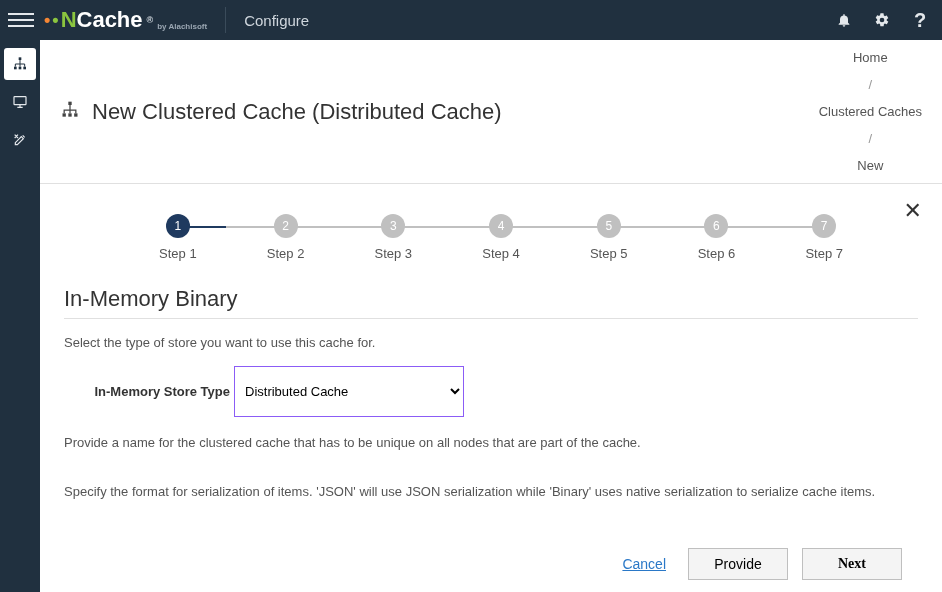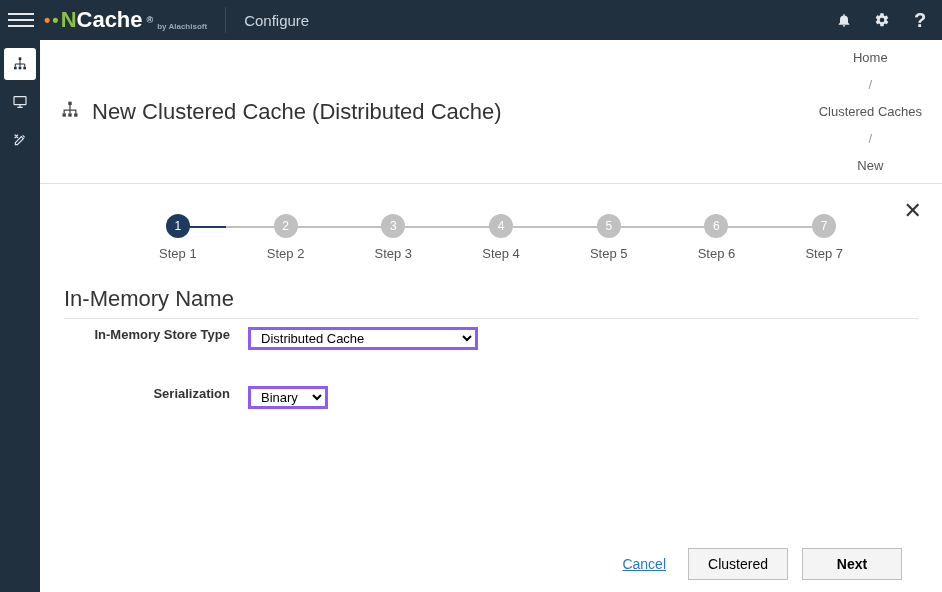--- a/index.html
+++ b/index.html
@@ -156,33 +156,33 @@
     border-bottom:1px solid var(--border-light);
     padding-bottom:6px;
   }
 
   .hint {
     font-size:13px; color:var(--text-muted);
     margin:16px 0 16px 0;
   }
 
   .form-row {
-    display:flex; gap:14px;
+    display:flex; align-items:center; 
     margin:8px 0 18px 0;
   }
   .form-row label {
     width:170px;
     text-align:right;
     font-size:13px; font-weight:600; color:#333;
     padding-right:4px;
   }
   .form-row select, .form-row input[type=text] {
     font-size:13px;
-    padding:0 6px;
-    border:3px solid #8b5cf6;
+    padding:16px 6px;
+    border:1px solid #8b5cf6;
     background:#fff;
   }
   .form-row select.wide { width:230px; }
   .form-row input.wide { width:200px; }
   .form-row select.narrow { width:80px; }
 
   
   .footer {
     position:absolute;
     left:var(--sidebar-w); right:0; bottom:12px;
@@ -197,21 +197,21 @@
     cursor:pointer;
     margin-right:8px;
   }
   .footer button {
     min-width:100px; height:32px;
     background:var(--btn-bg);
     border:1px solid var(--btn-border);
     font-size:14px;
     cursor:pointer;
   }
-  .footer button.primary { font-weight:600; }
+  .footer button.primary { font-weight:600;font-family:Liberation Serif, serif; }
 
   
   svg.icon { width:16px; height:16px; }
   svg.icon-lg { width:20px; height:20px; }
 </style>
 </head>
 <body>
 
 <div class="topbar">
   <div class="hamburger-btn">
@@ -321,38 +321,35 @@
         <div class="circle">6</div>
         <div class="bar"></div>
         <div class="lbl">Step 6</div>
       </div>
       <div class="wstep">
         <div class="circle">7</div>
         <div class="lbl">Step 7</div>
       </div>
     </div>
 
-    <h2 class="section-title">In-Memory Name</h2>
-
+    <h2 class="section-title">In-Memory Binary</h2>
+
+    <p class="hint">Select the type of store you want to use this cache for.</p>
     <div class="form-row">
       <label>In-Memory Store Type</label>
       <select class="wide">
         <option>Distributed Cache</option>
       </select>
     </div>
 
+    <p class="hint">Provide a name for the clustered cache that has to be unique on all nodes that are part of the cache.</p>
     <div class="form-row">
     </div>
 
-    <div class="form-row">
-      <label>Serialization</label>
-      <select class="narrow">
-        <option>Binary</option>
-      </select>
-    </div>
+    <p class="hint">Specify the format for serialization of items. 'JSON' will use JSON serialization while 'Binary' uses native serialization to serialize cache items.</p>
   </div>
 </div>
 
 <div class="footer">
   <a class="cancel">Cancel</a>
-  <button>Clustered</button>
+  <button>Provide</button>
   <button class="primary">Next</button>
 </div>
 
 </body></html>

